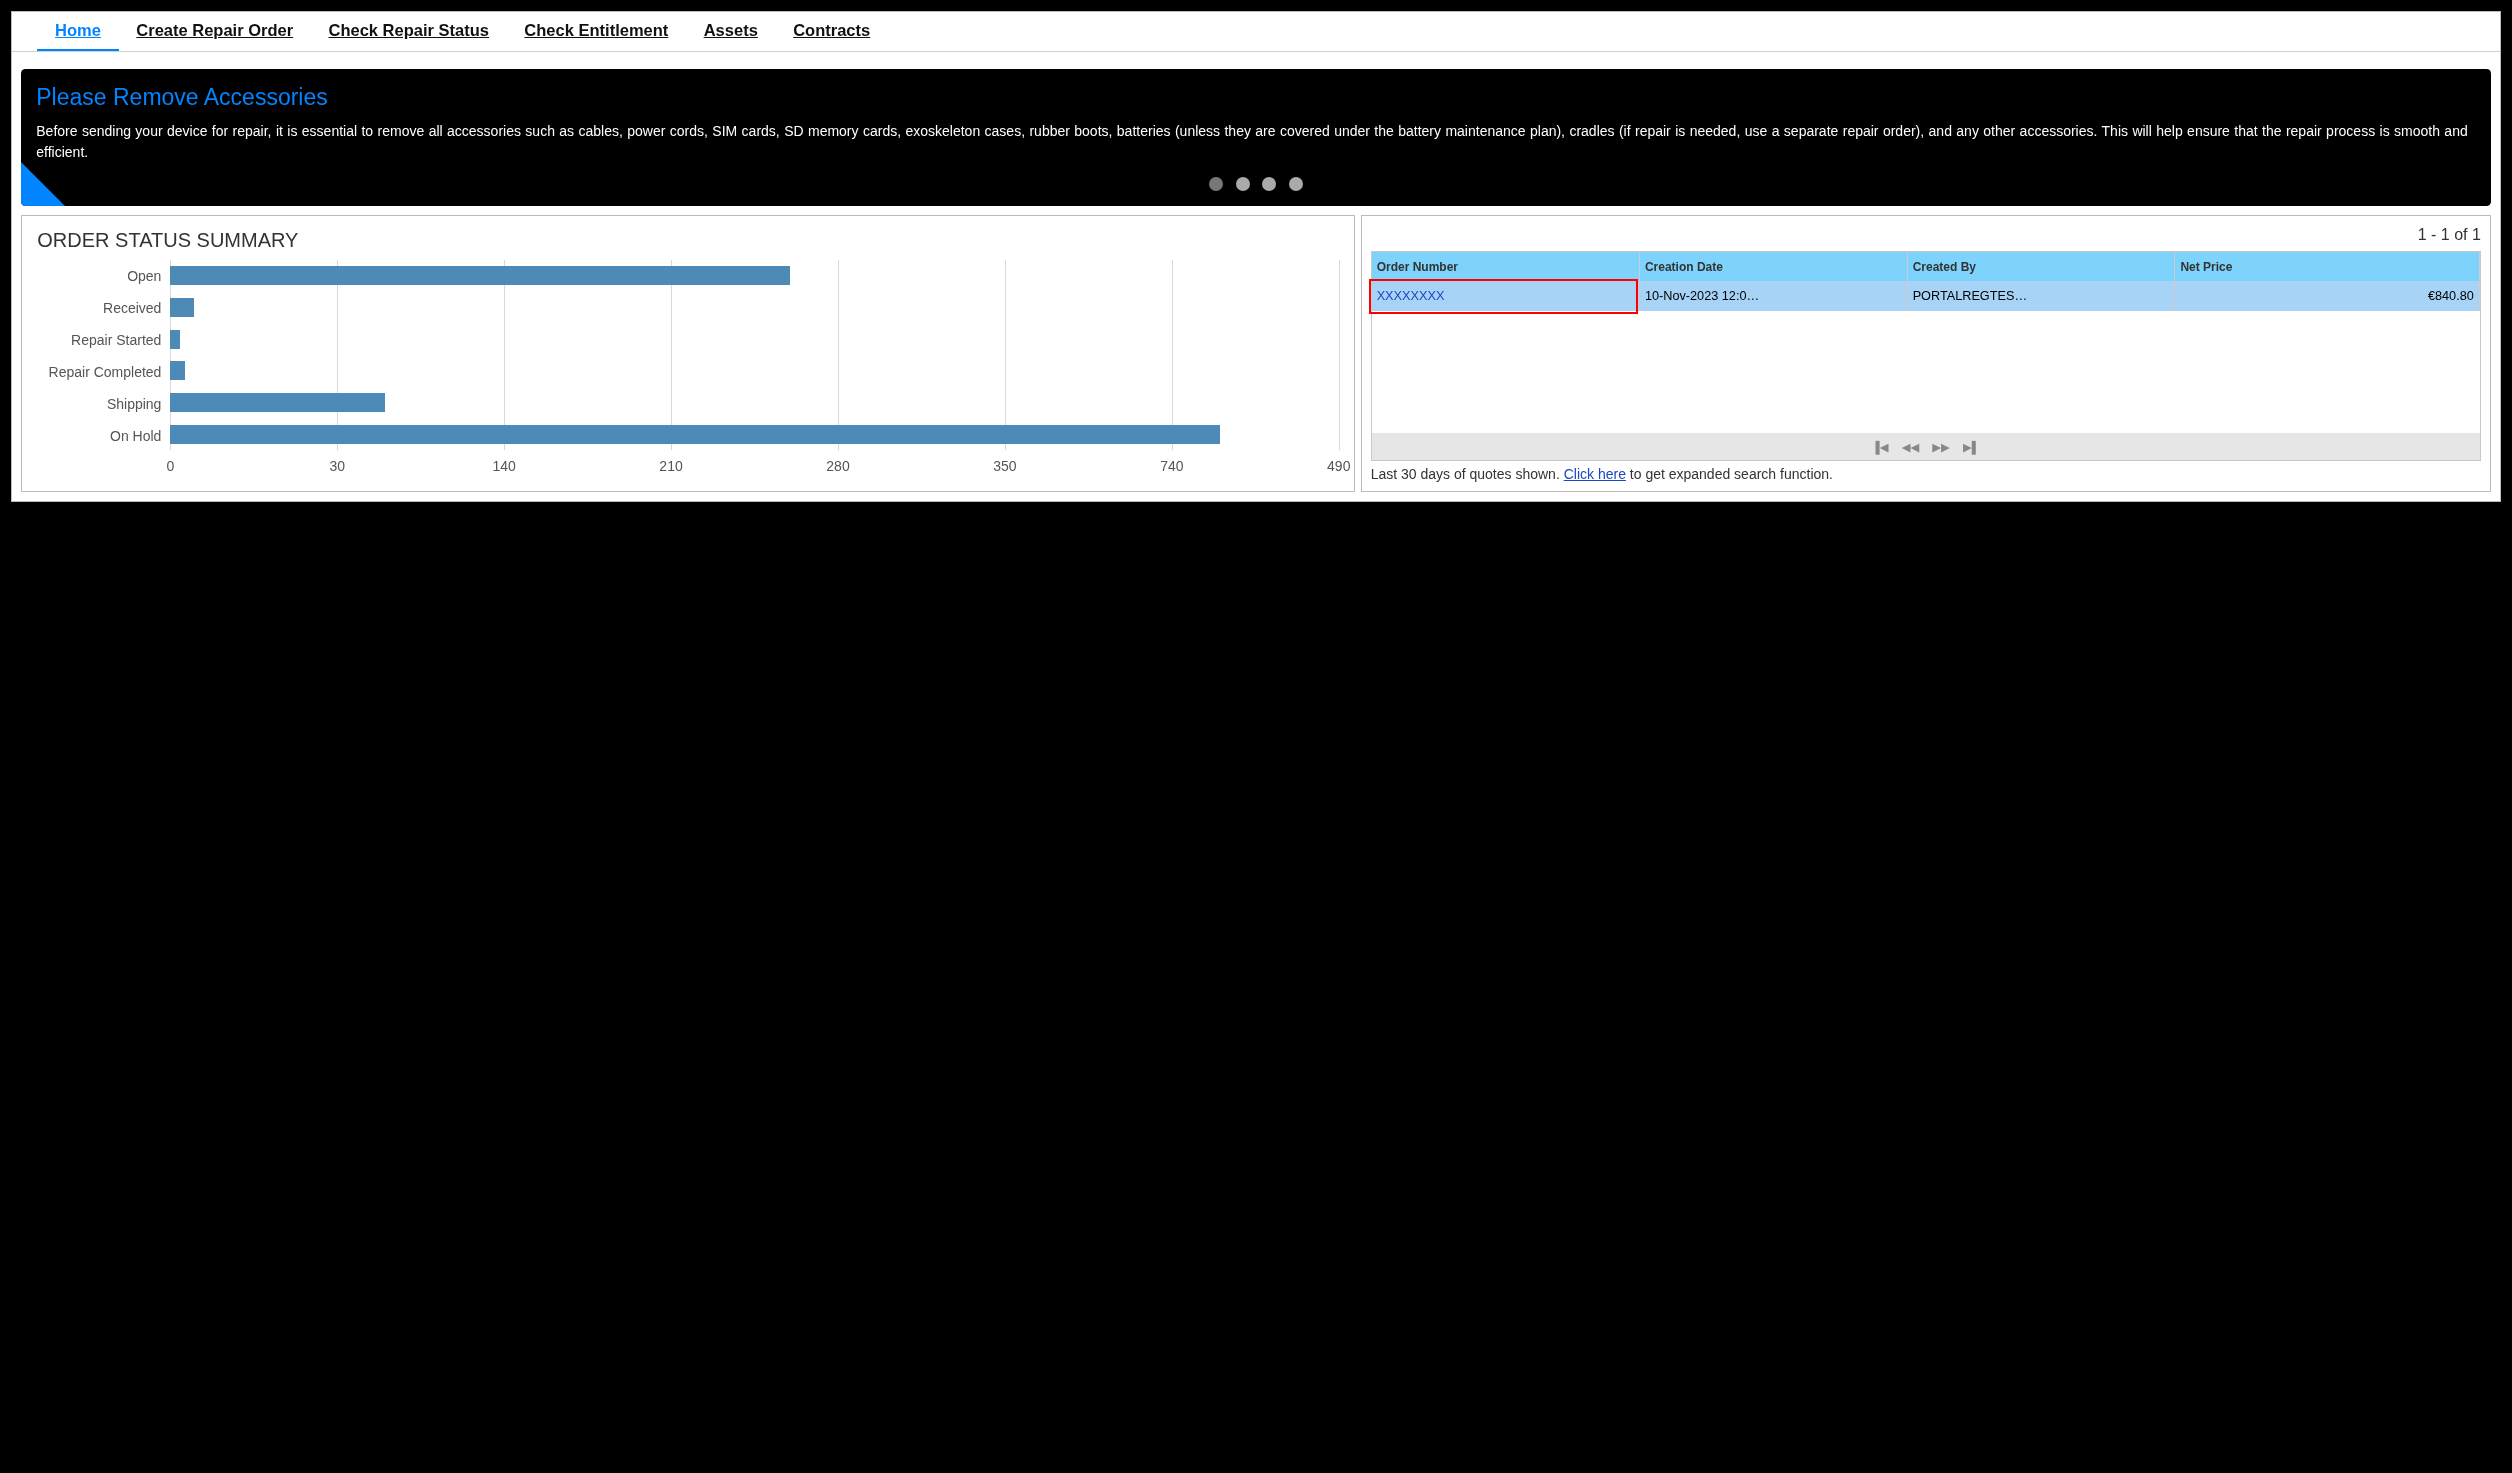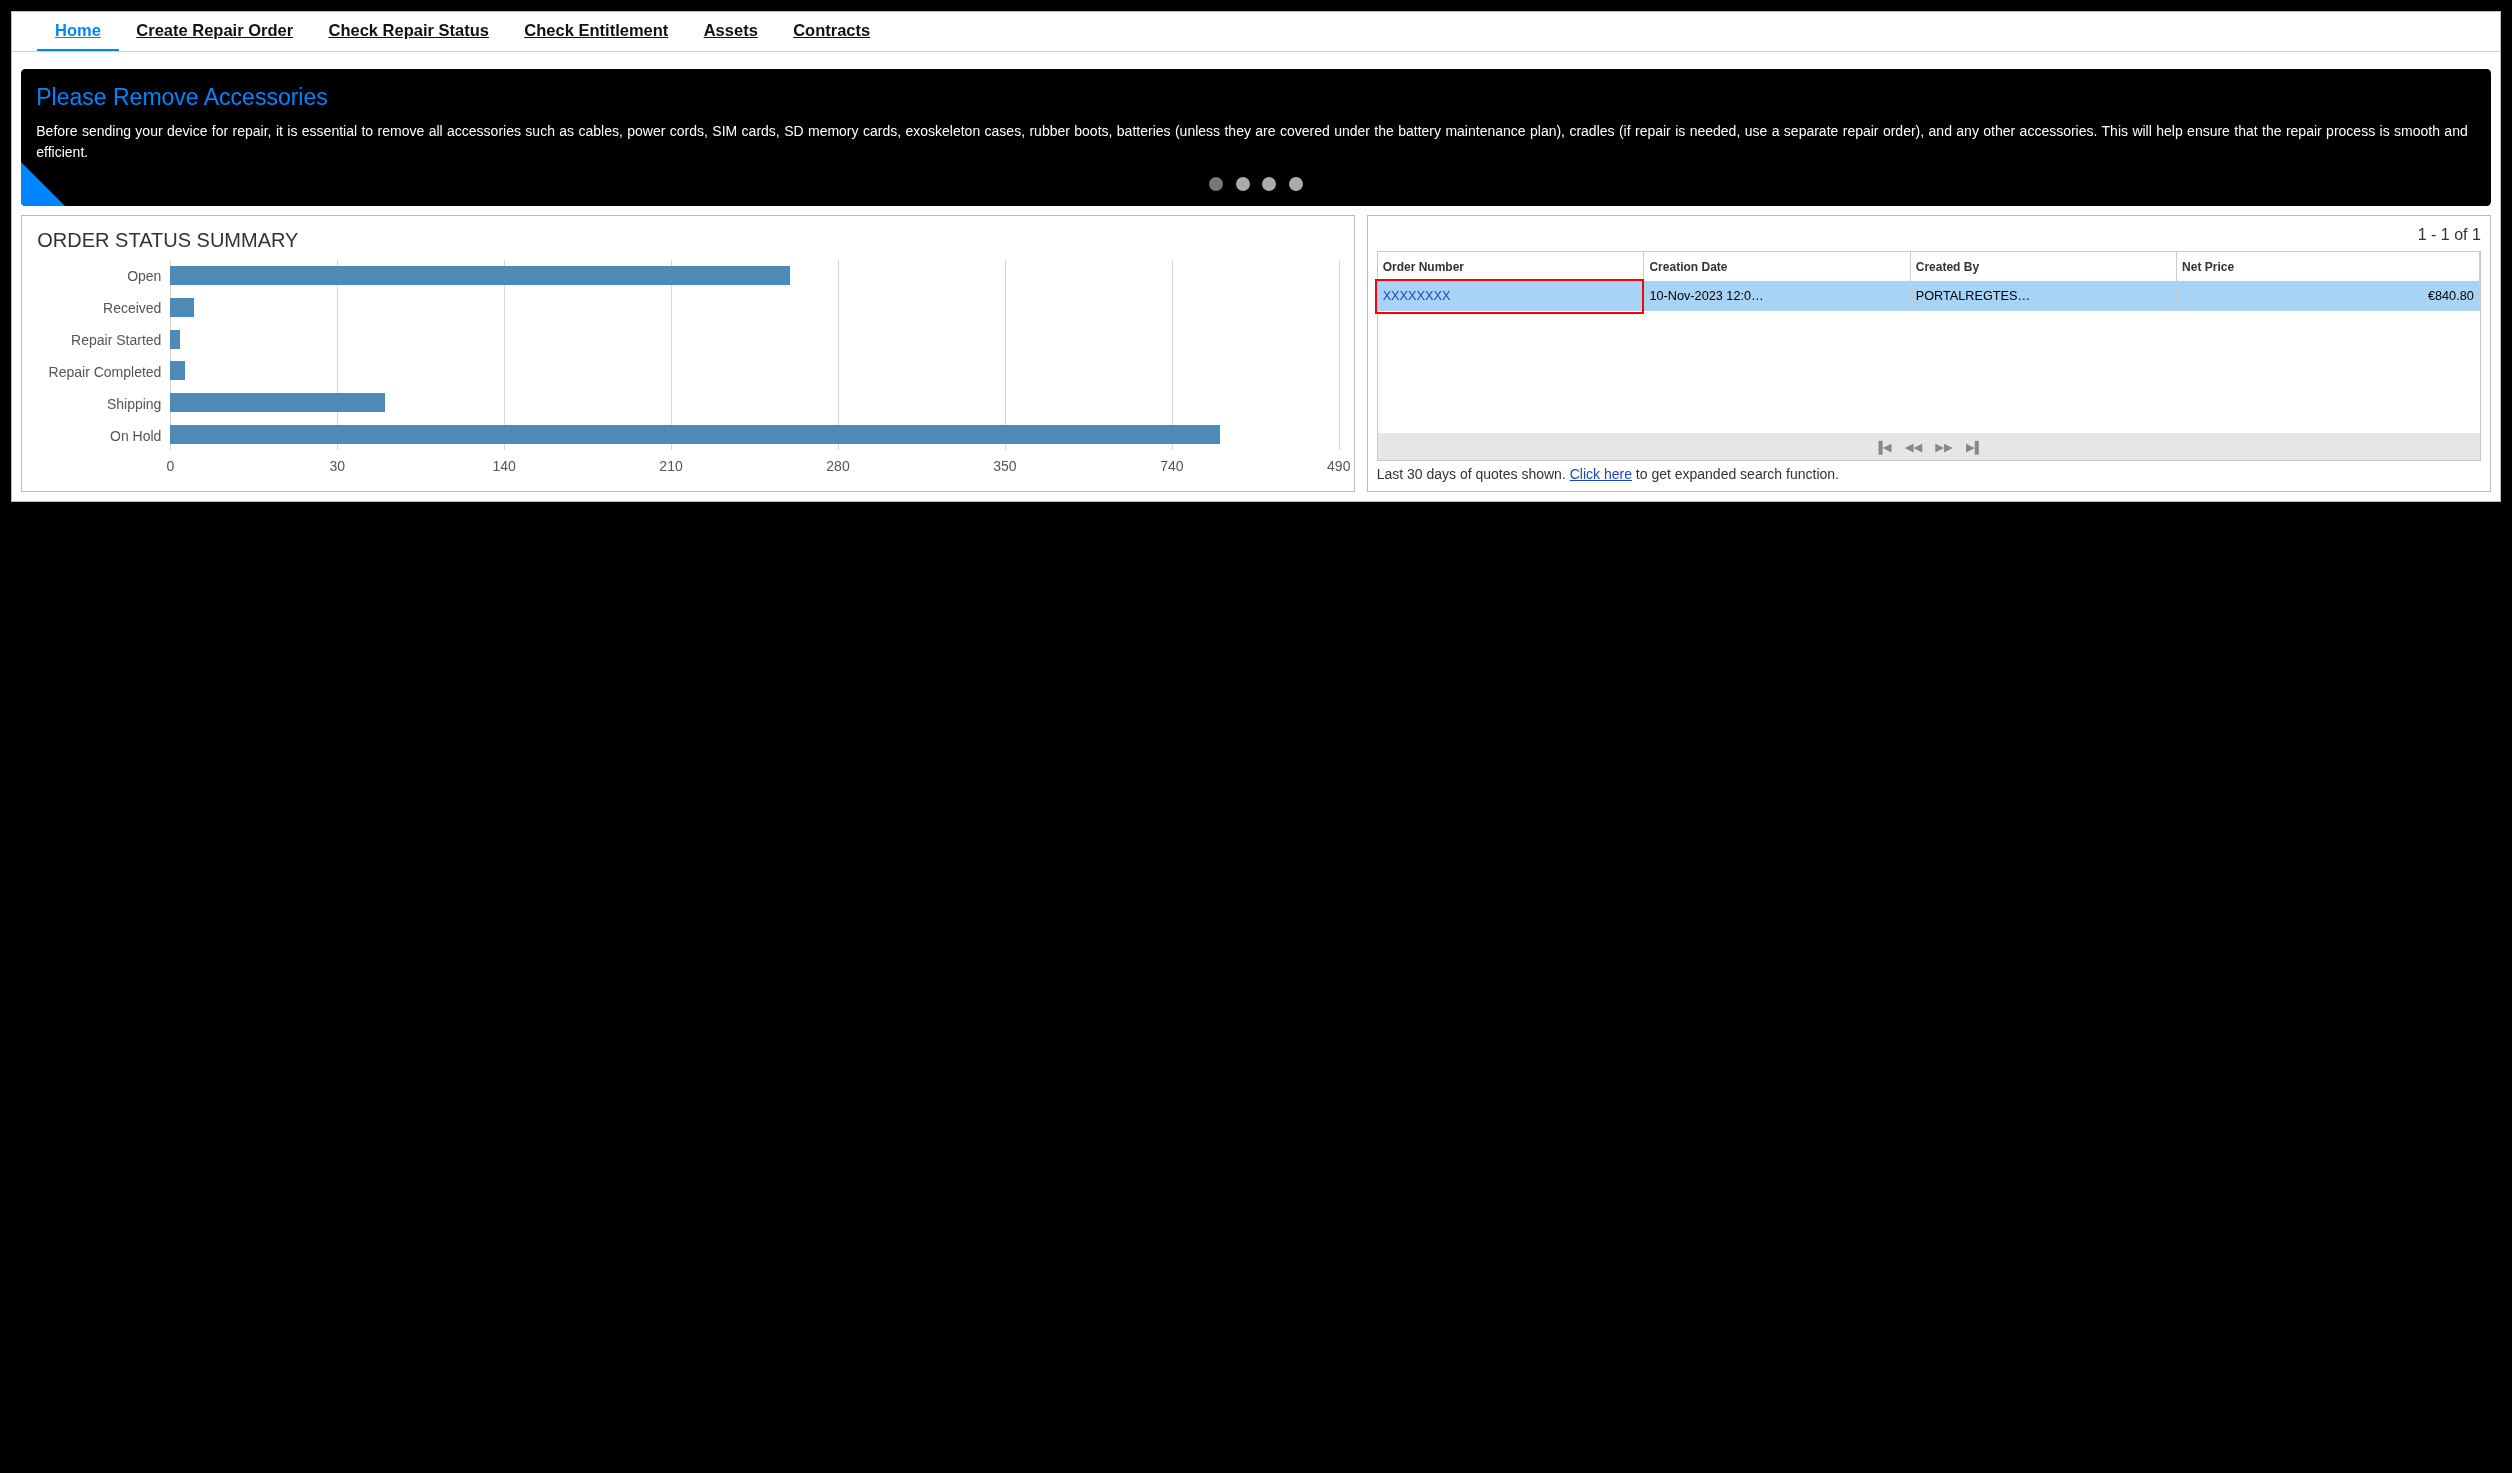--- a/index.html
+++ b/index.html
@@ -13,42 +13,42 @@
   
   .banner-wrap { padding:16.5px 8.9px 8.9px 8.9px; }
   .banner { background:#000; color:#fff; border-radius:4.4px; position:relative; padding:15px 23px 43px 15px; overflow:hidden; }
   .banner h2 { margin:0 0 10px 0; font-weight:normal; color:#0184ff; font-size:23px; }
   .banner p { margin:0; font-size:14px; line-height:1.5; text-align:justify; }
   .corner { position:absolute; left:0; bottom:0; width:0; height:0; border-left:44px solid #0184ff; border-top:44px solid transparent; border-right:44px solid transparent; }
   .dots { position:absolute; left:0; right:0; bottom:12.7px; text-align:center; }
   .dot { display:inline-block; width:14px; height:14px; border-radius:50%; background:#aaa; margin:0 5px; }
   .dot.dim { background:#777; }
   
-  .panels { display:flex; gap:12px; padding:0 8.9px 8.9px 8.9px; }
+  .panels { display:flex; gap:6px; padding:0 8.9px 8.9px 8.9px; }
   .panel { border:0.6px solid #bbb; background:#fff; }
   .panel-left { flex:0 0 54%; padding:10px 15px 15px 15px; }
   .panel-right { flex:1; padding:7.6px 8.9px 8.9px 8.9px; display:flex; flex-direction:column; }
   .panel-title { font-size:20px; color:#333; margin:3.8px 0 6.3px 0; }
   .counter { float:right; font-size:16px; color:#333; margin-top:2.5px;margin-left:21px; }
   
   .chart { display:flex; margin-top:7.6px; }
   .ycol { width:133px; }
   .ylabel { height:32px; display:flex; align-items:center; justify-content:flex-end; padding-right:8.9px; font-size:14px; color:#555; }
   .plot { flex:1; position:relative; height:190px; }
   .grid { position:absolute; top:0; bottom:0; width:0.6px; background:#d8d8d8; }
   .bar { position:absolute; height:19px; background:#4e8ab8; left:0; }
   .xaxis { display:flex; margin-top:6.3px; }
   .xaxis .spacer { width:133px; }
   .xaxis .ticks { flex:1; position:relative; height:17.7px; }
   .tick { position:absolute; transform:translateX(-50%); font-size:14px; color:#555; }
   
   .grid-wrap { border:0.6px solid #c8c8c8; background:#e6e6e6; flex:1; display:flex; flex-direction:column; margin-top:7.6px; }
   .grid-body-wrap { flex:1; overflow:auto; background:#fff; }
   table.tbl { width:100%; border-collapse:collapse; table-layout:fixed; }
-  .tbl th { text-align:left; font-size:12px; color:#333; background:#ffffff; border-right:0.6px solid #ccc; padding:7.6px 5px; font-weight:bold; }
+  .tbl th { text-align:left; font-size:12px; color:#333; background:#7dd3fc; border-right:0.6px solid #ccc; padding:7.6px 5px; font-weight:bold; }
   .tbl td { font-size:12.7px; padding:7.6px 5px; border-right:0.6px solid #ccc; white-space:nowrap; overflow:hidden; text-overflow:ellipsis; }
   .row-sel td { background:#a6d3f6; }
   .ordlink { color:#1b47c4; display:inline-block; }
   .highlight-box { border:2.5px solid #ff0000; position:absolute; pointer-events:none; }
   .tbl-rel { position:relative; }
   .pager { background:#e6e6e6; text-align:center; padding:6.3px 0; font-size:11.4px; color:#888; font-family:Arial; }
   .pager span { margin:0 5px; }
   .footnote { font-size:14px; color:#333; margin-top:5px; }
   .footnote a { color:#1b47c4; text-decoration:underline; }
   

